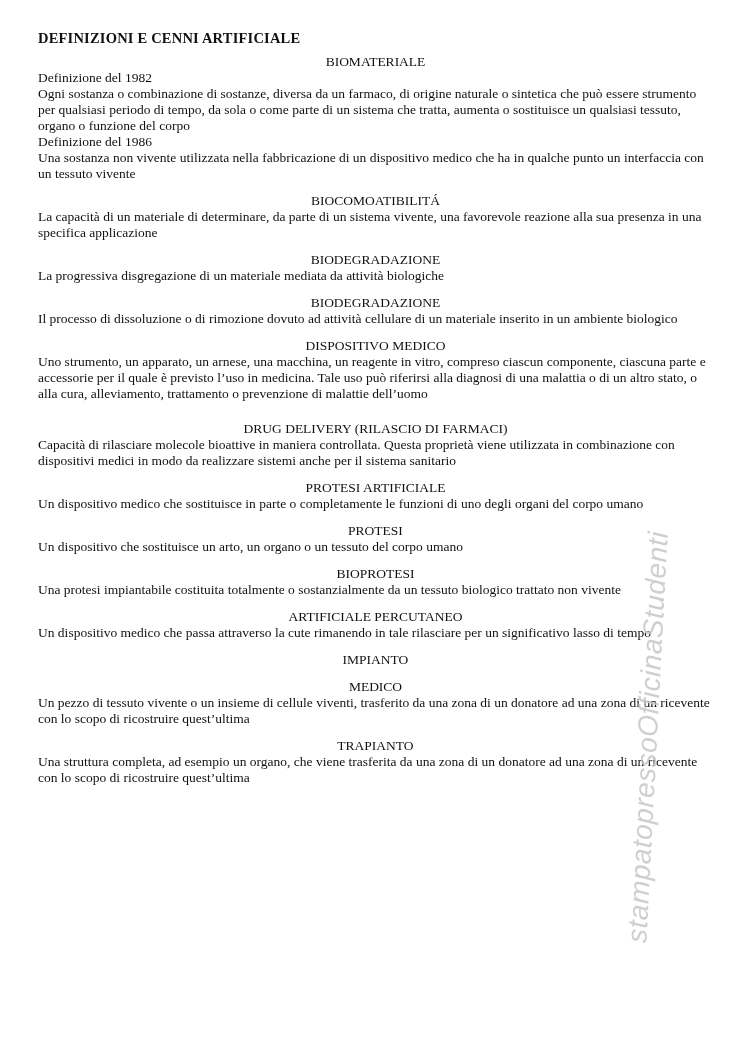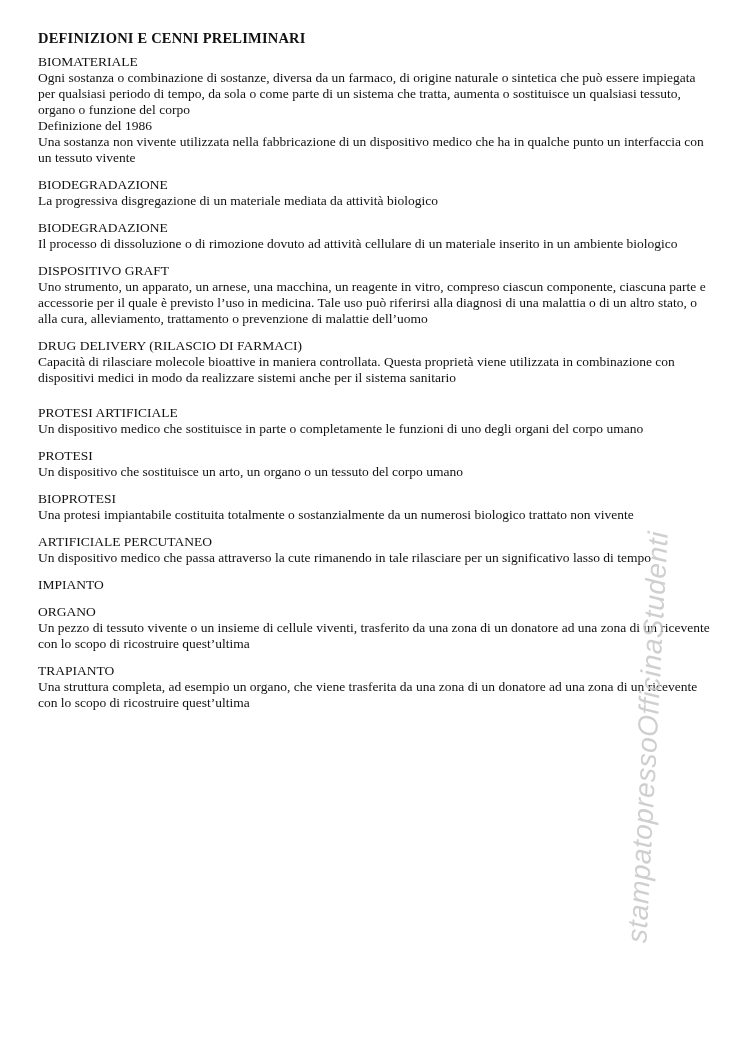--- a/index.html
+++ b/index.html
@@ -32,20 +32,21 @@
   }
   
   main section:nth-of-type(7) {
     margin-top: 19px;
   }
   main section h2 {
     font-size: 13.5px;
     font-weight: normal;
     line-height: 16px;
     margin: 0;
+    text-align: center;
   }
   main section p {
     font-size: 13.5px;
     line-height: 16px;
     margin: 0;
     max-width: 678px;
   }
   .watermark {
     position: absolute;
     left: 648px;
@@ -58,67 +59,72 @@
     font-size: 28px;
     letter-spacing: 0.5px;
     opacity: 0.85;
     pointer-events: none;
   }
 </style>
 </head>
 <body style="background: rgb(255, 255, 255); color: rgb(17, 17, 17);">
 
 <div class="page">
-  <h1 class="title">DEFINIZIONI E CENNI PRELIMINARI</h1>
+  <h1 class="title">DEFINIZIONI E CENNI ARTIFICIALE</h1>
   <main>
       <section>
         <h2>BIOMATERIALE</h2>
-        <p>Ogni sostanza o combinazione di sostanze, diversa da un farmaco, di origine naturale o sintetica che può essere impiegata per qualsiasi periodo di tempo, da sola o come parte di un sistema che tratta, aumenta o sostituisce un qualsiasi tessuto, organo o funzione del corpo</p>
+        <p>Definizione del 1982</p>
+        <p>Ogni sostanza o combinazione di sostanze, diversa da un farmaco, di origine naturale o sintetica che può essere strumento per qualsiasi periodo di tempo, da sola o come parte di un sistema che tratta, aumenta o sostituisce un qualsiasi tessuto, organo o funzione del corpo</p>
         <p>Definizione del 1986</p>
         <p>Una sostanza non vivente utilizzata nella fabbricazione di un dispositivo medico che ha in qualche punto un interfaccia con un tessuto vivente</p>
+      </section>
+      <section>
+        <h2>BIOCOMOATIBILITÁ</h2>
+        <p>La capacità di un materiale di determinare, da parte di un sistema vivente, una favorevole reazione alla sua presenza in una specifica applicazione</p>
       </section>
       <section>
       </section>
       <section>
         <h2>BIODEGRADAZIONE</h2>
-        <p>La progressiva disgregazione di un materiale mediata da attività biologico</p>
+        <p>La progressiva disgregazione di un materiale mediata da attività biologiche</p>
       </section>
       <section>
         <h2>BIODEGRADAZIONE</h2>
         <p>Il processo di dissoluzione o di rimozione dovuto ad attività cellulare di un materiale inserito in un ambiente biologico</p>
       </section>
       <section>
-        <h2>DISPOSITIVO GRAFT</h2>
+        <h2>DISPOSITIVO MEDICO</h2>
         <p>Uno strumento, un apparato, un arnese, una macchina, un reagente in vitro, compreso ciascun componente, ciascuna parte e accessorie per il quale è previsto l’uso in medicina. Tale uso può riferirsi alla diagnosi di una malattia o di un altro stato, o alla cura, alleviamento, trattamento o prevenzione di malattie dell’uomo</p>
       </section>
       <section>
         <h2>DRUG DELIVERY (RILASCIO DI FARMACI)</h2>
         <p>Capacità di rilasciare molecole bioattive in maniera controllata. Questa proprietà viene utilizzata in combinazione con dispositivi medici in modo da realizzare sistemi anche per il sistema sanitario</p>
       </section>
       <section>
         <h2>PROTESI ARTIFICIALE</h2>
         <p>Un dispositivo medico che sostituisce in parte o completamente le funzioni di uno degli organi del corpo umano</p>
       </section>
       <section>
         <h2>PROTESI</h2>
         <p>Un dispositivo che sostituisce un arto, un organo o un tessuto del corpo umano</p>
       </section>
       <section>
         <h2>BIOPROTESI</h2>
-        <p>Una protesi impiantabile costituita totalmente o sostanzialmente da un numerosi biologico trattato non vivente</p>
+        <p>Una protesi impiantabile costituita totalmente o sostanzialmente da un tessuto biologico trattato non vivente</p>
       </section>
       <section>
         <h2>ARTIFICIALE PERCUTANEO</h2>
         <p>Un dispositivo medico che passa attraverso la cute rimanendo in tale rilasciare per un significativo lasso di tempo</p>
       </section>
       <section>
         <h2>IMPIANTO</h2>
       </section>
       <section>
-        <h2>ORGANO</h2>
+        <h2>MEDICO</h2>
         <p>Un pezzo di tessuto vivente o un insieme di cellule viventi, trasferito da una zona di un donatore ad una zona di un ricevente con lo scopo di ricostruire quest’ultima</p>
       </section>
       <section>
         <h2>TRAPIANTO</h2>
         <p>Una struttura completa, ad esempio un organo, che viene trasferita da una zona di un donatore ad una zona di un ricevente con lo scopo di ricostruire quest’ultima</p>
       </section>
     </main>
 </div>
 
 <div class="watermark" style="color: rgb(199, 199, 199);">stampatopressoOfficinaStudenti</div>

